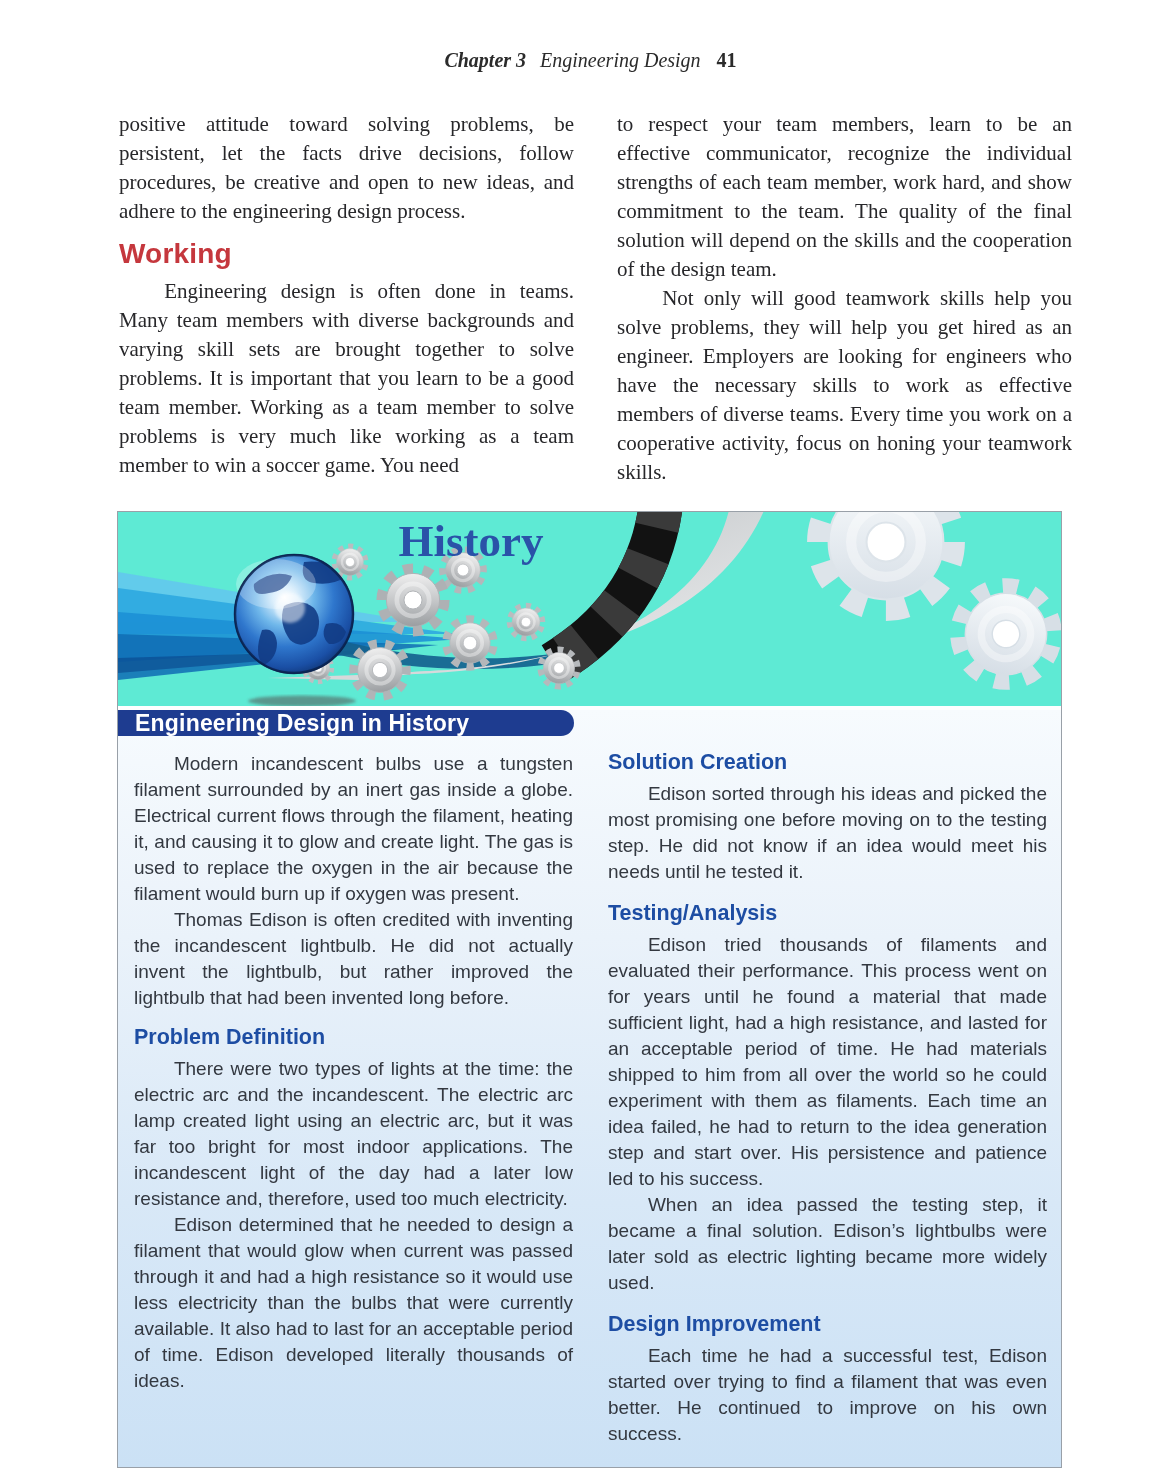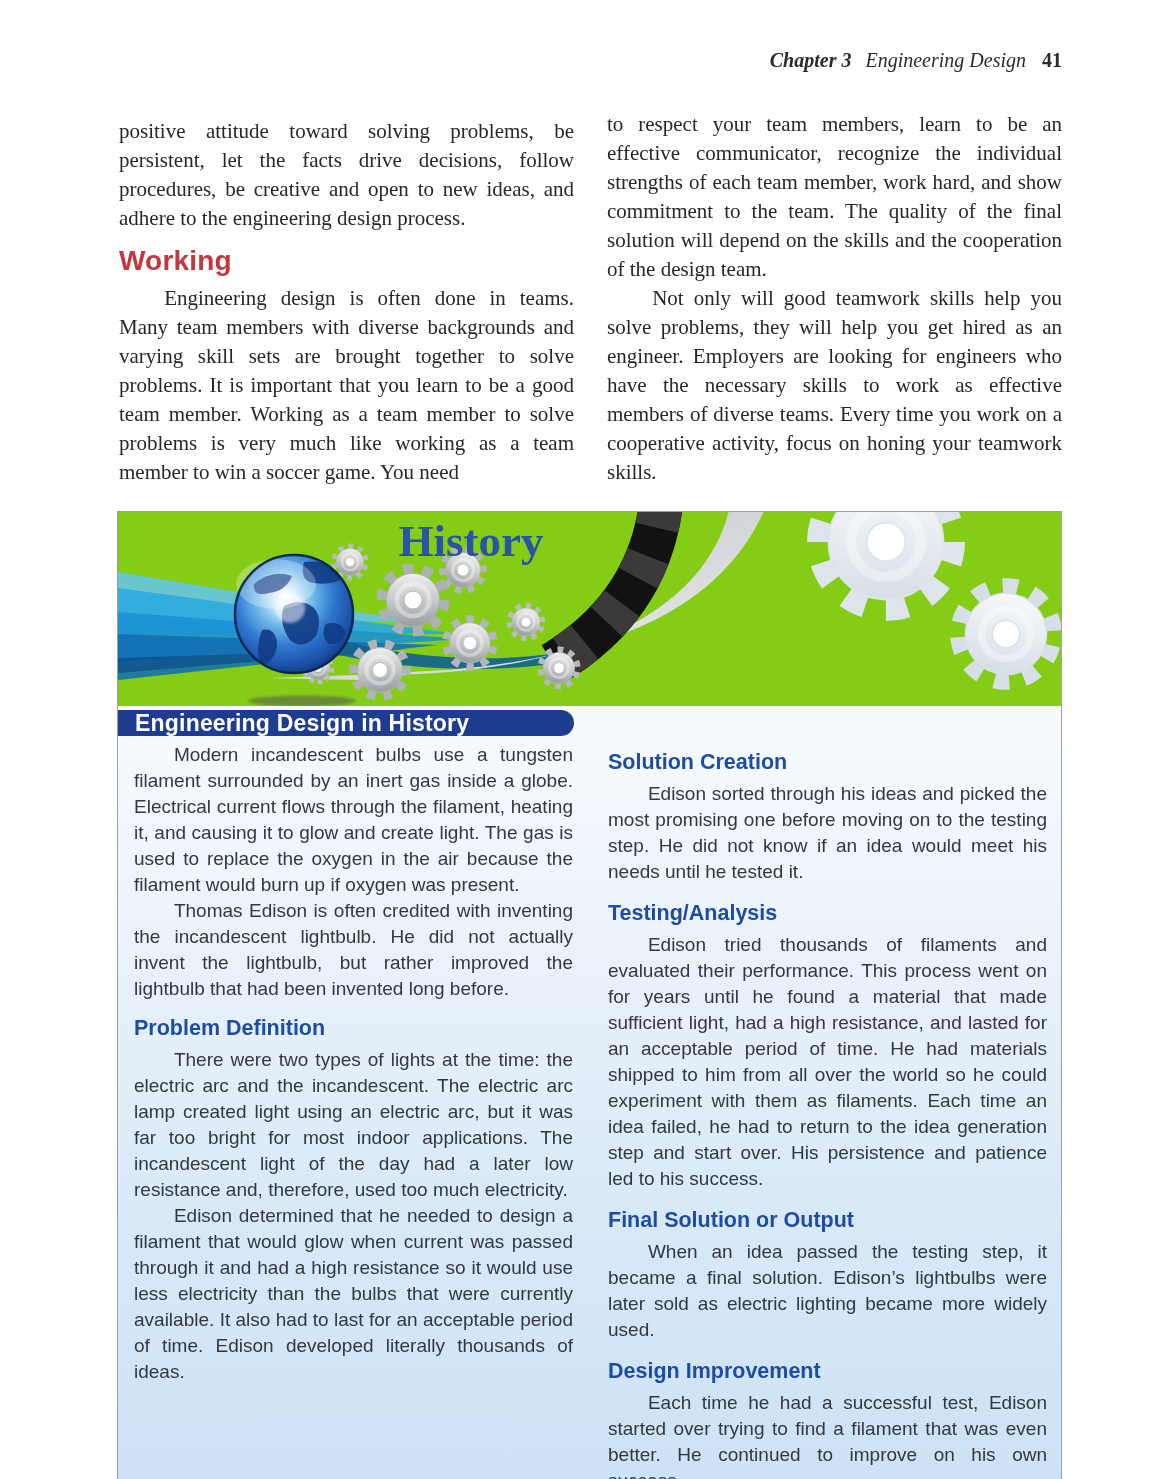--- a/index.html
+++ b/index.html
@@ -5,50 +5,49 @@
   * { margin:0; padding:0; box-sizing:border-box; }
   html,body { background:#ffffff; }
   body {
     width:1156px; min-height:1479px; margin:0 auto;
     font-family:"Liberation Serif", serif;
     color:#27272a;
   }
   
   .runhead {
     padding:49px 94px 0 119px;
-    text-align:right;
+    text-align:center;
     font-size:20px; color:#2b2b2b;
   }
   .runhead .chap { font-style:italic; font-weight:bold; margin-right:14px; }
   .runhead .btitle { font-style:italic; margin-right:16px; }
   .runhead .pnum { font-weight:bold; }
 
   
   .topcols {
-    display:flex; gap:33px;
+    display:flex; gap:43px;
     padding:38px 0 0 119px;
-    align-items:flex-end;
   }
   .col { width:455px; font-size:21px; line-height:29px; text-align:justify; }
   .col p.indent { text-indent:2.15em; }
   .col p + p { margin-top:0; }
   h2.teamwork {
     font-family:"Liberation Sans", sans-serif;
     font-size:28px; font-weight:bold; letter-spacing:0.2px;
     margin:13px 0 9px 0;
   }
 
   
   .feature-box {
     margin:24px 0 0 117px;
     width:945px;
     border:1.5px solid #99a0a8;
     background:#ffffff;
   }
-  .banner { position:relative; height:194px; background:#84cc16; overflow:hidden; }
+  .banner { position:relative; height:194px; background:#5eead4; overflow:hidden; }
   .banner svg { position:absolute; inset:0; }
   .banner-title {
     position:absolute; left:258px; top:3px; width:190px;
     text-align:center;
     font-family:"Liberation Serif", serif;
     font-weight:bold; font-size:45px;
   }
   .box-gradient {
     background:linear-gradient(180deg,#f7fbfe 0%, #eaf2fa 30%, #d8e8f7 65%, #cbe1f5 100%);
     padding-bottom:20px;
@@ -70,21 +69,21 @@
     font-size:19px; line-height:26px; color:#333840;
     text-align:justify;
   }
   .bcol { width:440px; }
   .bcol p { text-indent:2.1em; }
   .bcol h3 {
     font-size:21.5px; font-weight:bold;
     margin:15px 0 6px 0; text-indent:0;
   }
   .bcol h3.first { margin-top:7px; }
-  .bcol p.lead { }
+  .bcol p.lead { margin-top:9px; }
 </style>
 </head>
 <body>
 
 <div class="runhead">
   <span class="chap">Chapter 3</span><span class="btitle">Engineering Design</span><span class="pnum">41</span>
 </div>
 
 <div class="topcols">
   <div class="col">
@@ -210,21 +209,20 @@
         <p>Edison determined that he needed to design a filament that would glow when current was passed through it and had a high resistance so it would use less electricity than the bulbs that were currently available. It also had to last for an acceptable period of time. Edison developed literally thousands of ideas.</p>
       </div>
 
       <div class="bcol">
         <h3 class="first" style="color:#1d4da3;">Solution Creation</h3>
         <p>Edison sorted through his ideas and picked the most promising one before moving on to the testing step. He did not know if an idea would meet his needs until he tested it.</p>
 
         <h3 style="color:#1d4da3;">Testing/Analysis</h3>
         <p>Edison tried thousands of filaments and evaluated their performance. This process went on for years until he found a material that made sufficient light, had a high resistance, and lasted for an acceptable period of time. He had materials shipped to him from all over the world so he could experiment with them as filaments. Each time an idea failed, he had to return to the idea generation step and start over. His persistence and patience led to his success.</p>
 
-        <h3 style="color:#1d4da3;">Final Solution or Output</h3>
         <p>When an idea passed the testing step, it became a final solution. Edison’s lightbulbs were later sold as electric lighting became more widely used.</p>
 
         <h3 style="color:#1d4da3;">Design Improvement</h3>
         <p>Each time he had a successful test, Edison started over trying to find a filament that was even better. He continued to improve on his own success.</p>
       </div>
     </div>
   </div>
 </div>
 
 </body></html>

